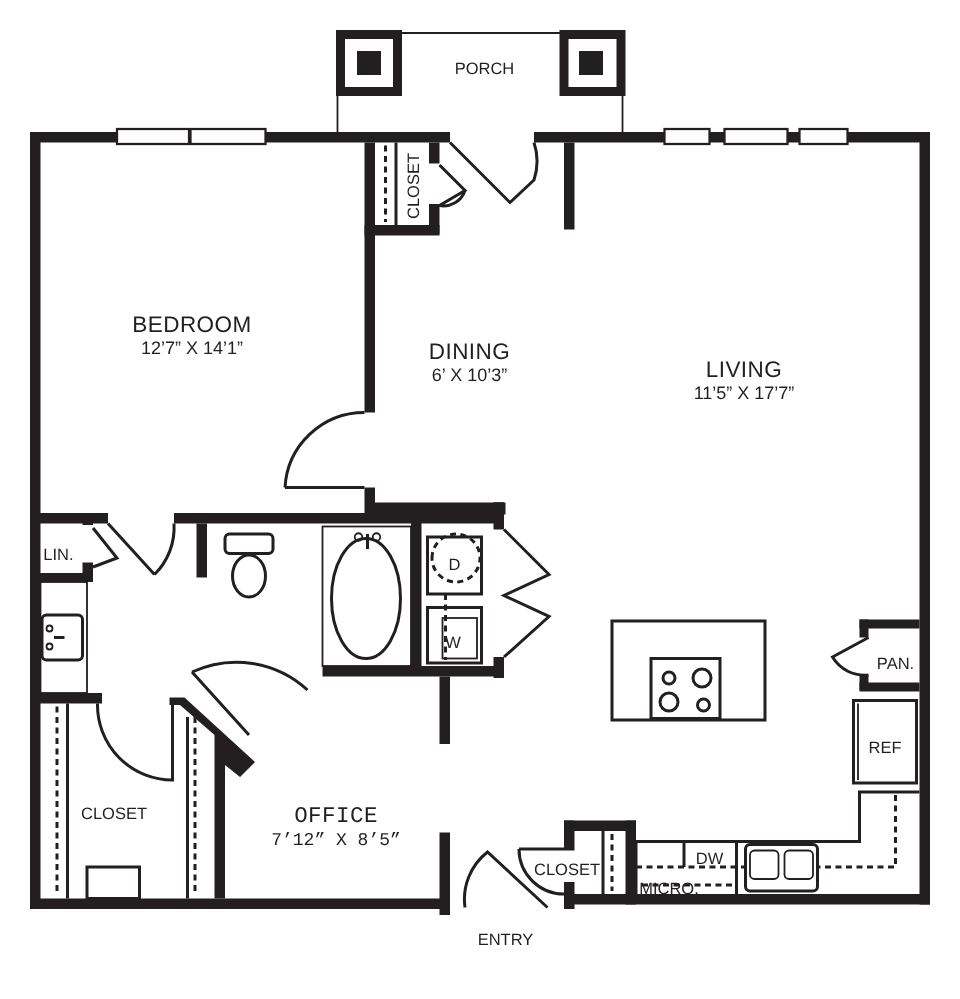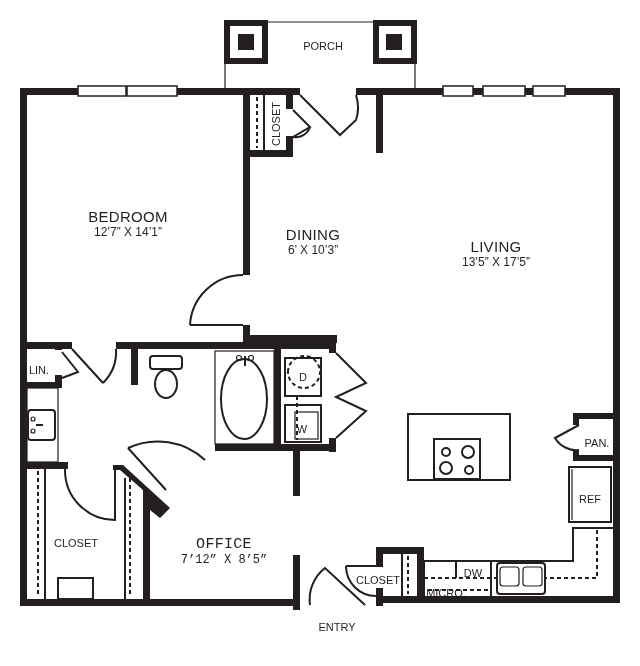--- a/index.html
+++ b/index.html
@@ -189,21 +189,21 @@
   <span class="room-dim">12’7” X 14’1”</span>
 </div>
 
 <div class="lbl" style="left:313px;top:226px;">
   <span class="room-name">DINING</span>
   <span class="room-dim">6’ X 10’3”</span>
 </div>
 
 <div class="lbl" style="left:496px;top:238px;">
   <span class="room-name">LIVING</span>
-  <span class="room-dim">13’5” X 17’5”</span>
+  <span class="room-dim">11’5” X 17’7”</span>
 </div>
 
 <div class="lbl" style="left:224px;top:536px;font-family:Liberation Mono, monospace;">
   <span class="room-name">OFFICE</span>
   <span class="room-dim">7’12” X 8’5”</span>
 </div>
 
 <div class="lbl" style="left:39px;top:360px;text-align:center;"><span class="small">LIN.</span></div>
 <div class="lbl" style="left:76px;top:533px;"><span class="small">CLOSET</span></div>
 <div class="lbl" style="left:303px;top:367px;"><span class="small">D</span></div>

